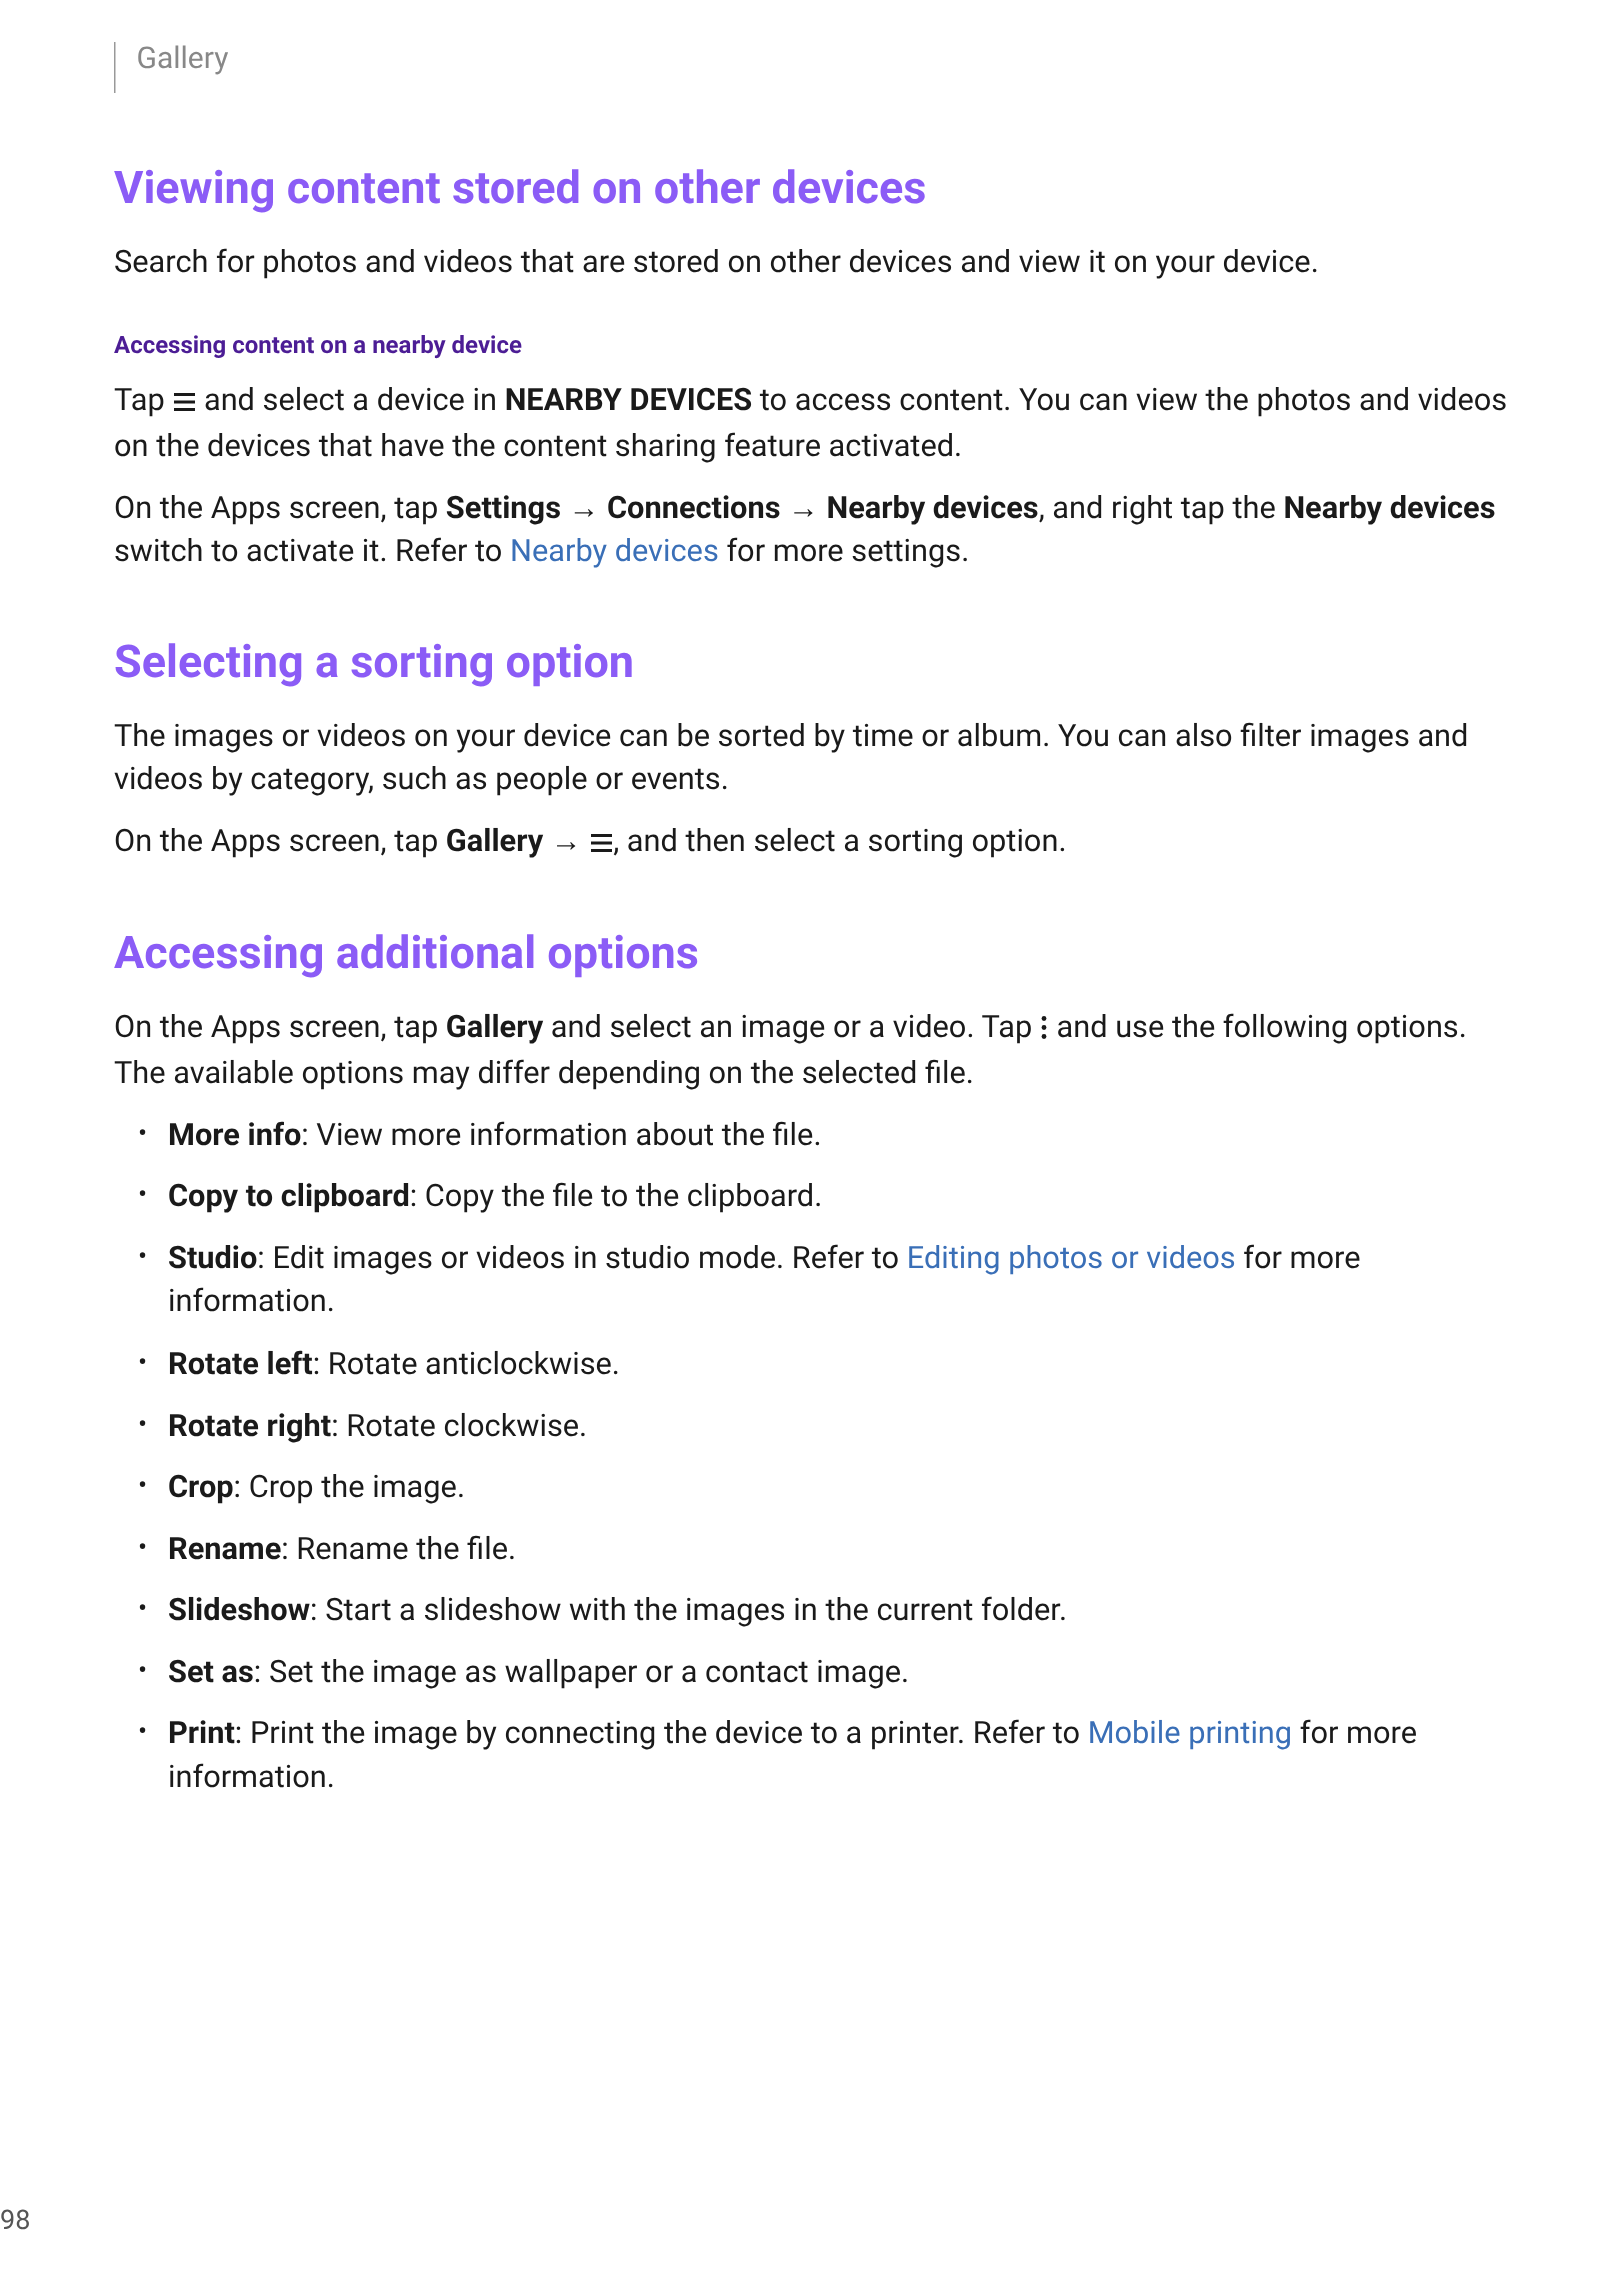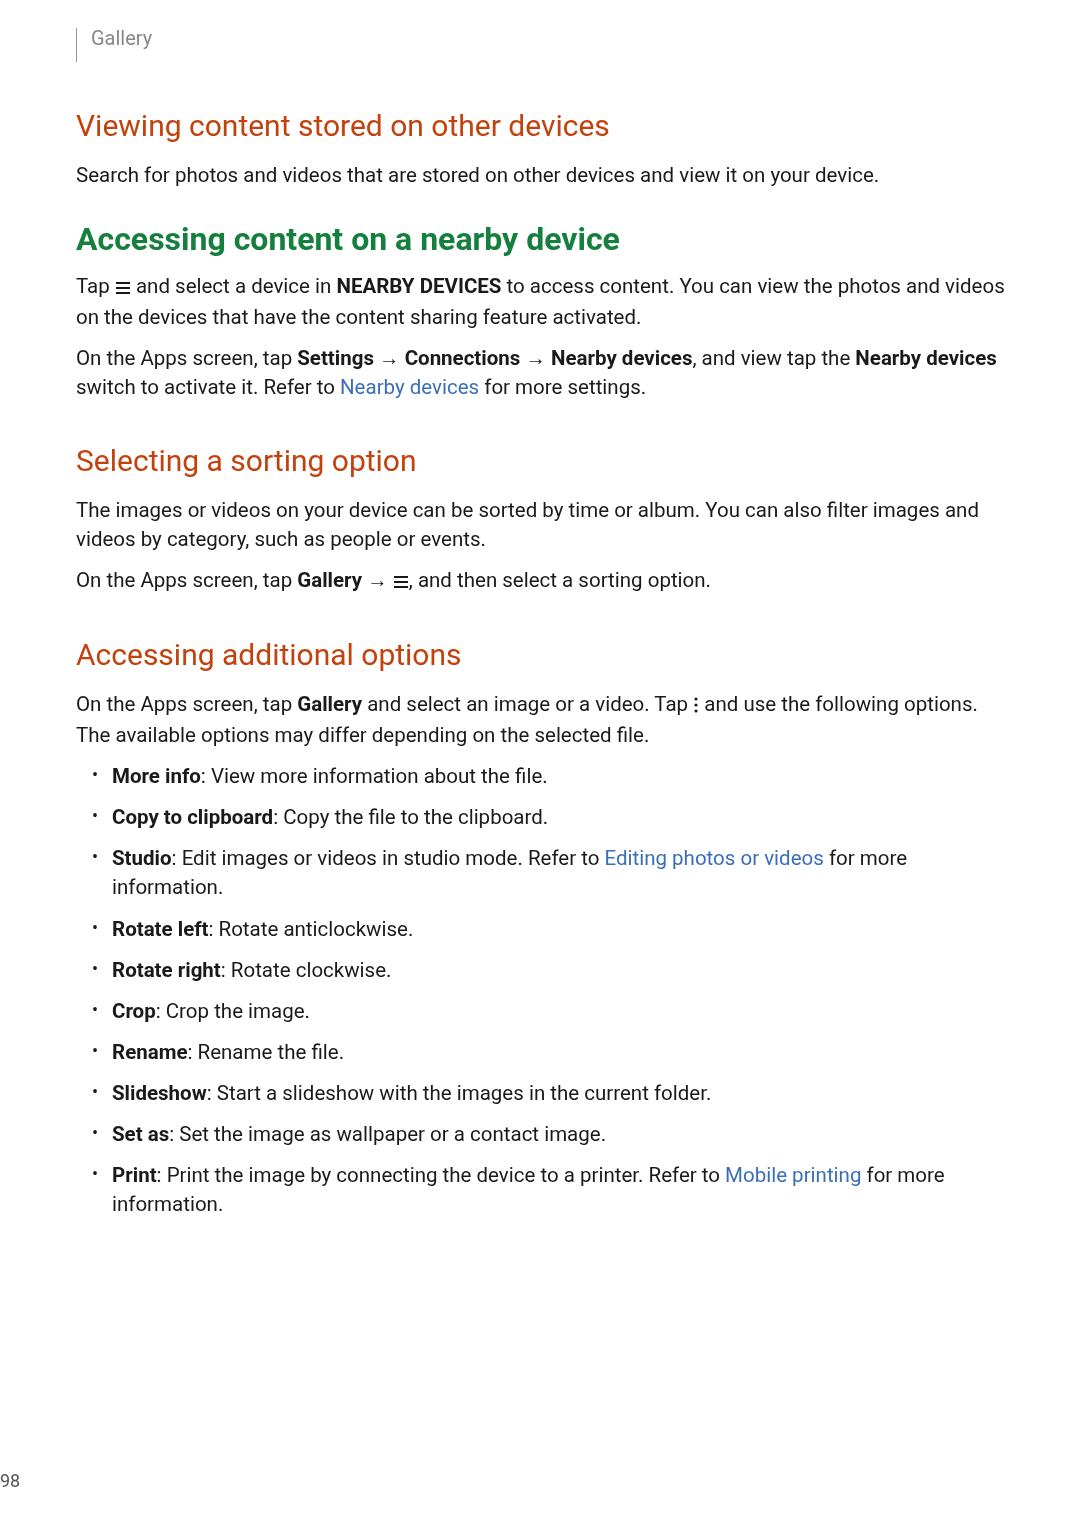--- a/index.html
+++ b/index.html
@@ -23,28 +23,28 @@
     display: flex;
     align-items: flex-start;
     margin-bottom: 46px;
   }
   .header-label {
     color: #888;
     font-size: 20px;
     margin-top: -2px;
   }
   h2.section {
-    color: #c2410c;
+    color: #8b5cf6;
     font-size: 30px;
-    font-weight: 400;
+    font-weight: 700;
     margin: 0 0 18px 0;
   }
   h3.subsection {
-    color: #15803d;
-    font-size: 32px;
+    color: #4c1d95;
+    font-size: 16px;
     font-weight: 700;
     margin: 30px 0 14px 0;
   }
   p.body {
     font-size: 20.5px;
     line-height: 1.42;
     margin: 0 0 12px 0;
     color: #1a1a1a;
   }
   .bold { font-weight: 700; }
@@ -98,21 +98,21 @@
 
     <h3 class="subsection">Accessing content on a nearby device</h3>
     <p class="body">
       <span>Tap </span><span class="icon"><svg width="16" height="14" viewBox="0 0 16 14">
             <line x1="1" y1="2" x2="15" y2="2" stroke="#1a1a1a" stroke-width="2"></line>
             <line x1="1" y1="7" x2="15" y2="7" stroke="#1a1a1a" stroke-width="2"></line>
             <line x1="1" y1="12" x2="15" y2="12" stroke="#1a1a1a" stroke-width="2"></line>
           </svg></span><span> and select a device in </span><span class="bold">NEARBY DEVICES</span><span> to access content. You can view the photos and videos on the devices that have the content sharing feature activated.</span>
     </p>
     <p class="body">
-      <span>On the Apps screen, tap </span><span class="bold">Settings</span><span> → </span><span class="bold">Connections</span><span> → </span><span class="bold">Nearby devices</span><span>, and view tap the </span><span class="bold">Nearby devices</span><span> switch to activate it. Refer to </span><a class="xref" href="#">Nearby devices</a><span> for more settings.</span>
+      <span>On the Apps screen, tap </span><span class="bold">Settings</span><span> → </span><span class="bold">Connections</span><span> → </span><span class="bold">Nearby devices</span><span>, and right tap the </span><span class="bold">Nearby devices</span><span> switch to activate it. Refer to </span><a class="xref" href="#">Nearby devices</a><span> for more settings.</span>
     </p>
   </div>
 
   <div class="blk">
     <h2 class="section">Selecting a sorting option</h2>
     <p class="body">The images or videos on your device can be sorted by time or album. You can also filter images and videos by category, such as people or events.</p>
     <p class="body">
       <span>On the Apps screen, tap </span><span class="bold">Gallery</span><span> → </span><span class="icon"><svg width="16" height="14" viewBox="0 0 16 14">
             <line x1="1" y1="2" x2="15" y2="2" stroke="#1a1a1a" stroke-width="2"></line>
             <line x1="1" y1="7" x2="15" y2="7" stroke="#1a1a1a" stroke-width="2"></line>

